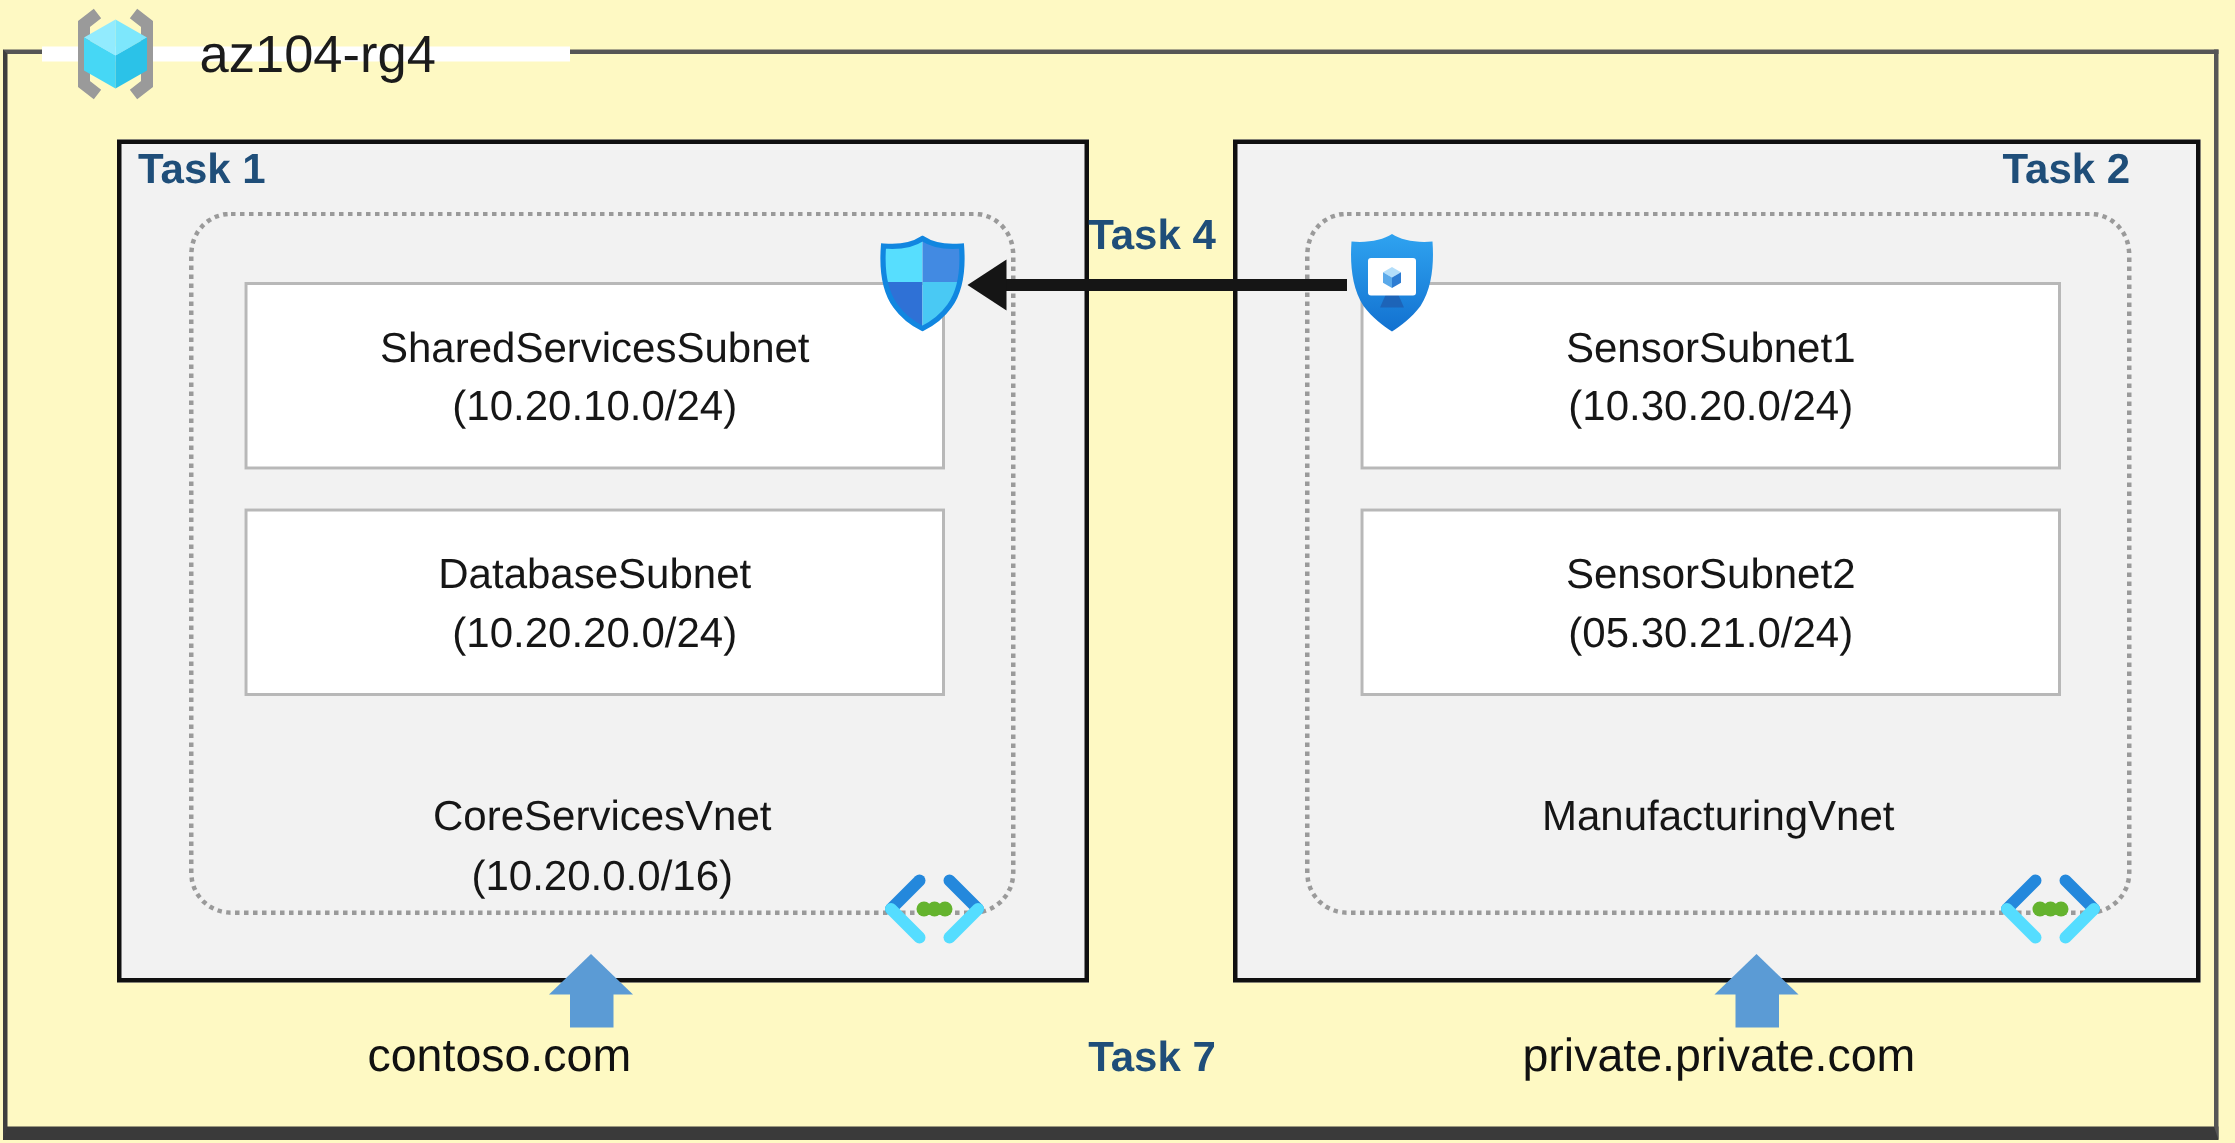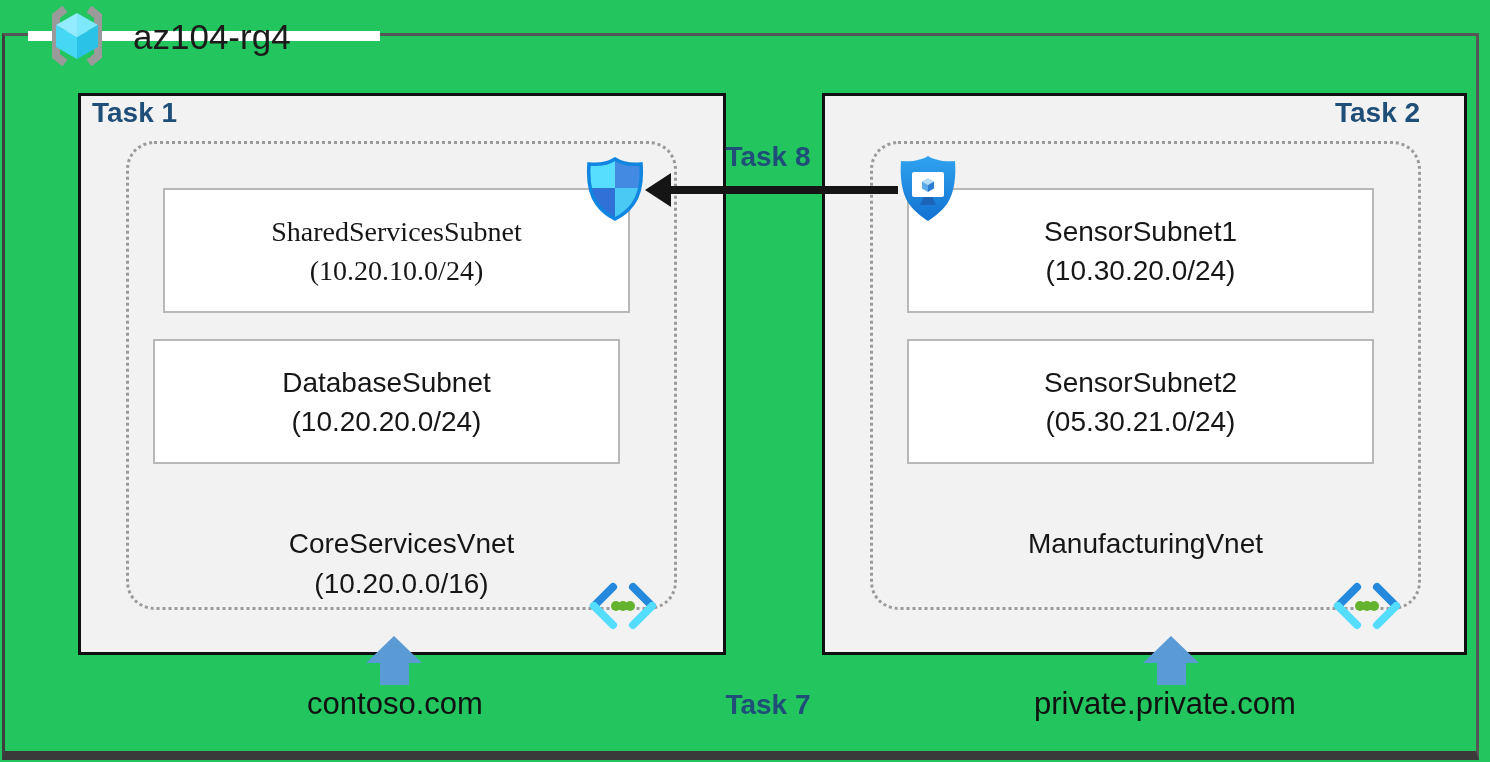--- a/index.html
+++ b/index.html
@@ -1,16 +1,16 @@
 <!DOCTYPE html>
 <html><head>
 <meta charset="utf-8">
 <style>
   html,body{margin:0;padding:0;background:#fff;}
-  #page{position:relative;width:1490px;height:762px;background:#22c55e;overflow:hidden;
+  #page{position:relative;width:1490px;height:762px;background:#fef9c3;overflow:hidden;
         font-family:"Liberation Sans","DejaVu Sans",sans-serif;}
 
   .abs{position:absolute;}
 
   
   .rg-frame{left:2px;top:33px;width:1477px;height:727px;box-sizing:border-box;
             border:3px solid #565656;border-left-color:#3e3e3e;
             border-bottom:9px solid #3a3a3a;z-index:0;}
   .rg-gap{left:28px;top:31px;width:352px;height:10px;background:#fff;z-index:1;}
   .rg-icon{left:44px;top:3px;z-index:2;}
@@ -27,21 +27,21 @@
   
   .vnet-dotted{width:551px;height:469px;box-sizing:border-box;
                border:3px dotted #9a9a9a;border-radius:28px;z-index:2;}
   .vnet-dotted.left{left:126px;top:141px;}
   .vnet-dotted.right{left:870px;top:141px;}
 
   
   .subnet{width:467px;height:125px;background:#ffffff;border:2px solid #b8b8b8;
           box-sizing:border-box;display:flex;flex-direction:column;justify-content:center;
           text-align:center;font-size:28px;line-height:39px;color:#161616;z-index:3;}
-  .sub-l1{left:163px;top:188px;font-family:Liberation Serif, serif;} .sub-l2{left:153px;top:339px;}
+  .sub-l1{left:163px;top:188px;} .sub-l2{left:163px;top:339px;}
   .sub-r1{left:907px;top:188px;} .sub-r2{left:907px;top:339px;}
 
   
   .vnet-label{width:551px;text-align:center;font-size:28px;line-height:40px;color:#161616;z-index:3;}
   .vnet-label.left{left:126px;top:524px;}
   .vnet-label.right{left:870px;top:524px;}
 
   
   .vnet-icon.left{left:588px;top:582px;z-index:4;}
   .vnet-icon.right{left:1332px;top:582px;z-index:4;}
@@ -56,21 +56,21 @@
                border-bottom:17px solid transparent;border-right:26px solid #151515;z-index:6;}
 
   
   .up-tri{width:0;height:0;border-left:28px solid transparent;border-right:28px solid transparent;
           border-bottom:27px solid #5b9bd5;z-index:4;}
   .up-stem{width:29px;height:23px;background:#5b9bd5;z-index:4;}
   .up-tri.left{left:366px;top:636px;} .up-stem.left{left:380px;top:662px;}
   .up-tri.right{left:1143px;top:636px;} .up-stem.right{left:1157px;top:662px;}
 
   
-  .dns-label{width:300px;text-align:center;font-size:31px;color:#111;z-index:3;}
+  .dns-label{width:300px;text-align:left;font-size:31px;color:#111;z-index:3;}
   .dns-label.left{left:245px;top:686px;}
   .dns-label.right{left:1015px;top:686px;}
   .task4-label{left:705px;top:689px;width:126px;text-align:center;
                font-weight:bold;font-size:28px;color:#1f4e79;z-index:3;}
 </style>
 </head>
 <body>
 
 <div id="page">
 
@@ -174,21 +174,21 @@
       </defs>
       <path d="M32 2 C38 6 48 8 59 7 C60 21 59 38 51 50 C45 58 38 63 32 67 C26 63 19 58 13 50 C5 38 4 21 5 7 C16 8 26 6 32 2 Z" fill="url(#asggrad)"></path>
       <polygon points="28,42 36,42 40,51 24,51" fill="#1d64b8"></polygon>
       <rect x="16" y="18" width="32" height="25" rx="2" fill="#ffffff"></rect>
       <polygon points="32,24 38,27.5 32,31 26,27.5" fill="#b3defa"></polygon>
       <polygon points="26,27.5 32,31 32,38 26,34.5" fill="#5aa9ea"></polygon>
       <polygon points="38,27.5 32,31 32,38 38,34.5" fill="#2d7cd2"></polygon>
     </svg>
   </span>
 
-  <div class="abs task3-label">Task 8</div>
+  <div class="abs task3-label">Task 4</div>
   <div class="abs arrow3-shaft"></div>
   <div class="abs arrow3-head"></div>
 
   <div class="abs up-tri left"></div>
   <div class="abs up-stem left"></div>
   <div class="abs up-tri right"></div>
   <div class="abs up-stem right"></div>
 
   <div class="abs dns-label left">contoso.com</div>
   <div class="abs task4-label">Task 7</div>

